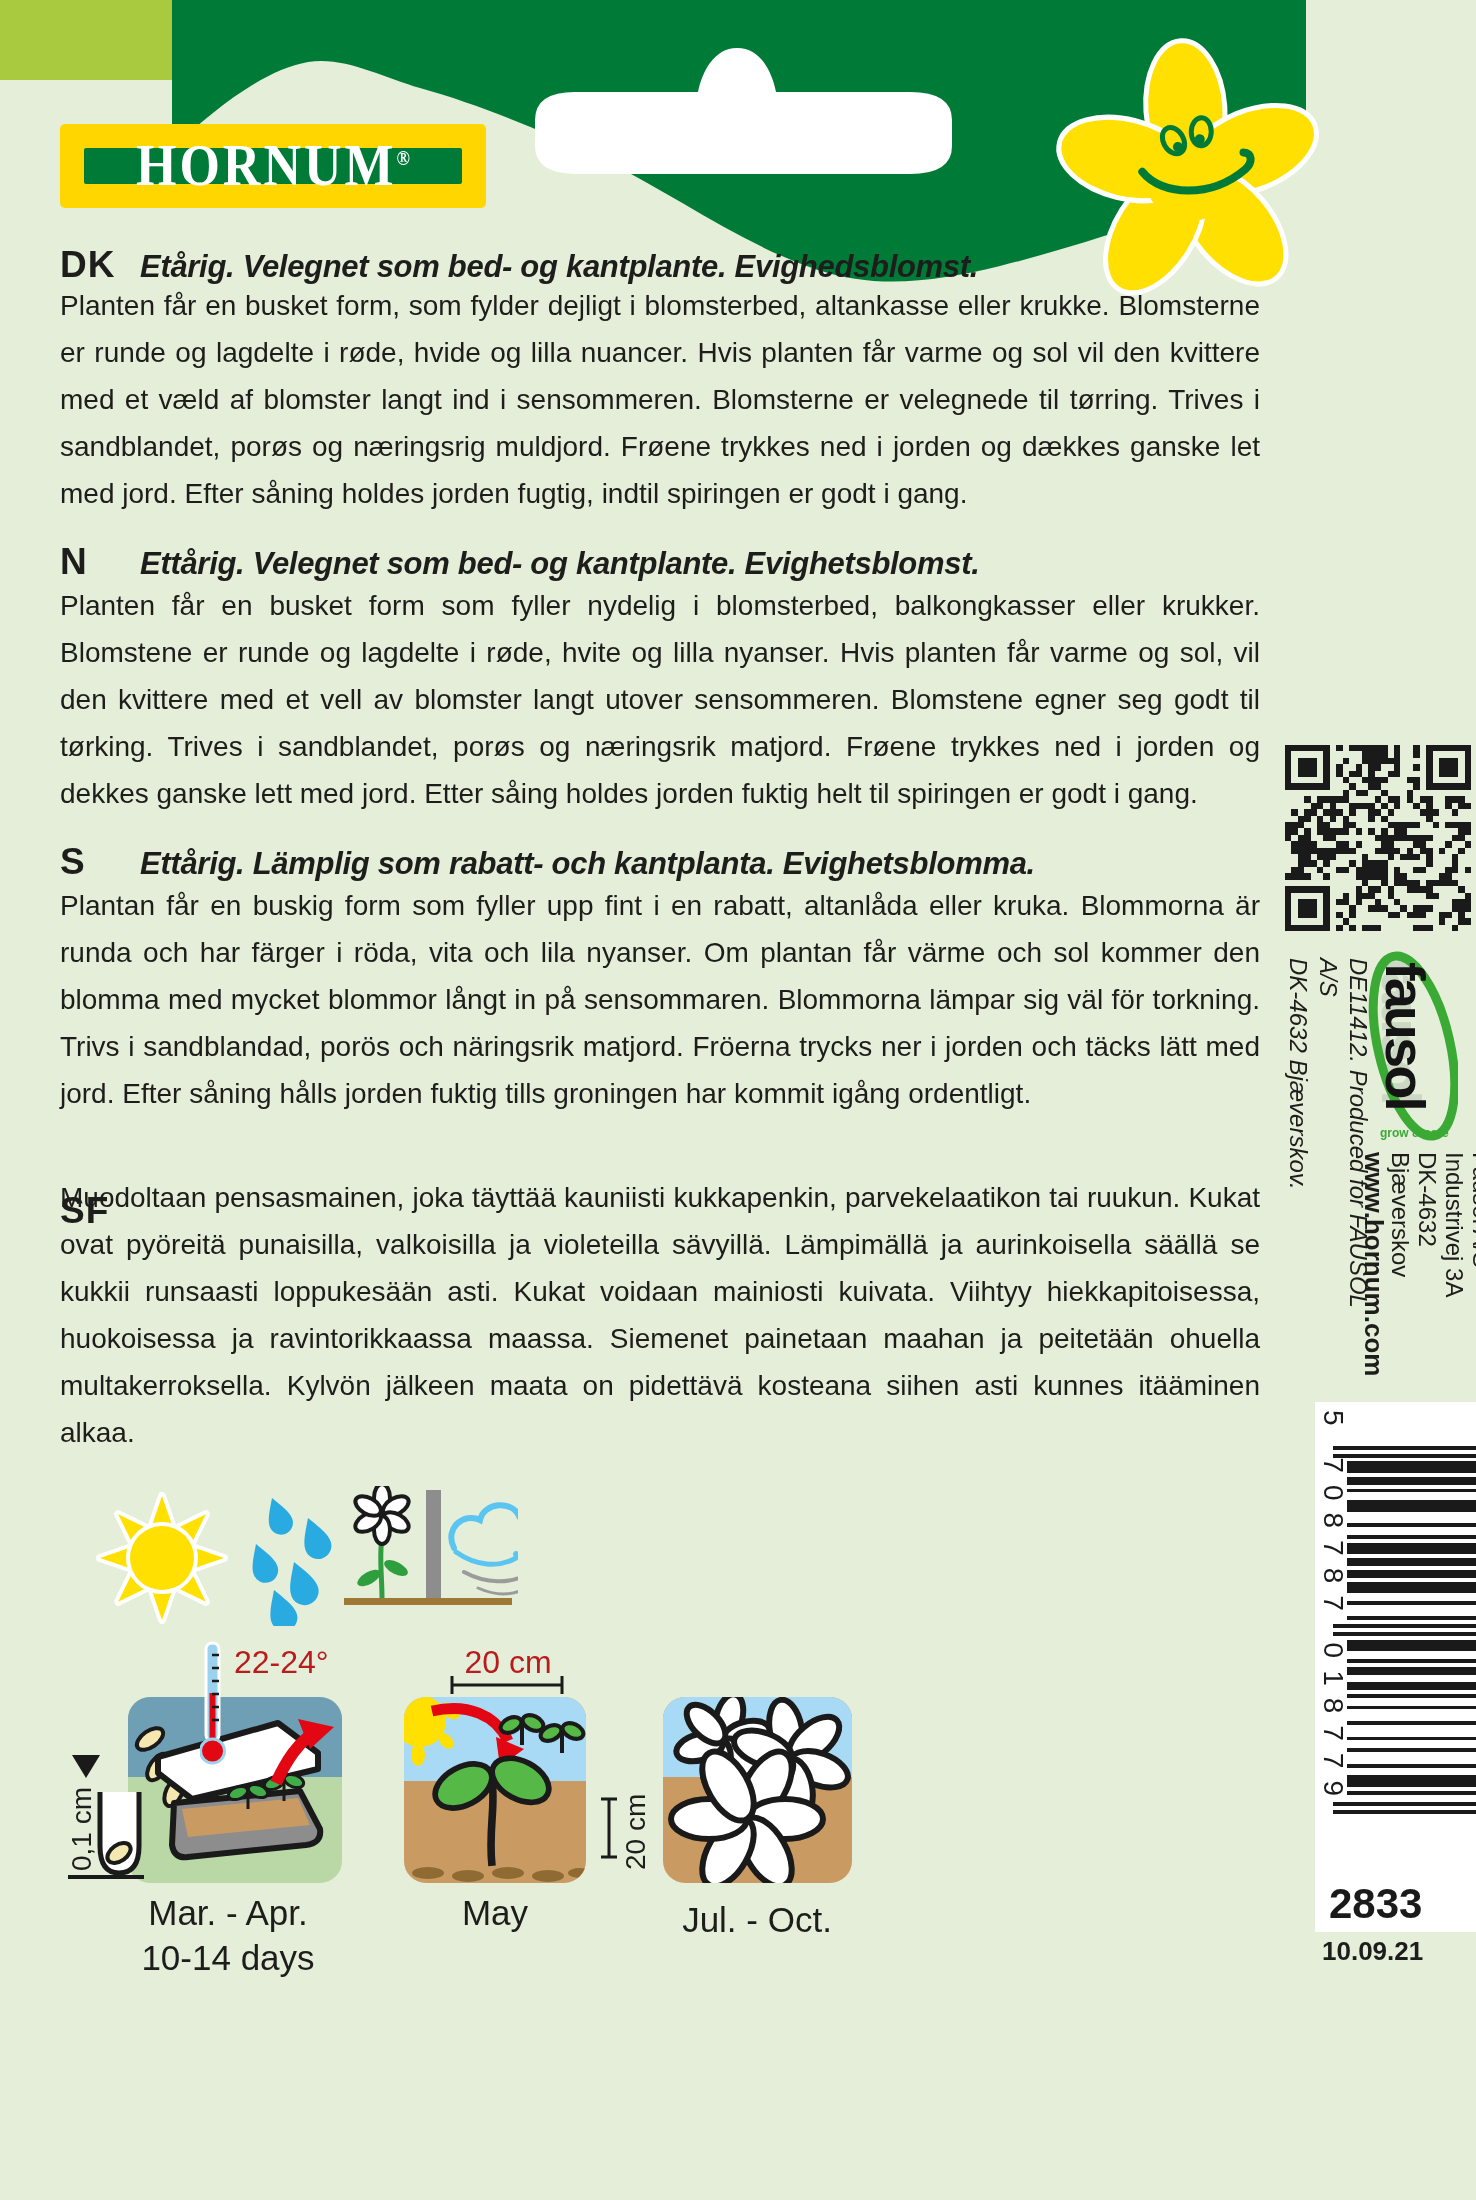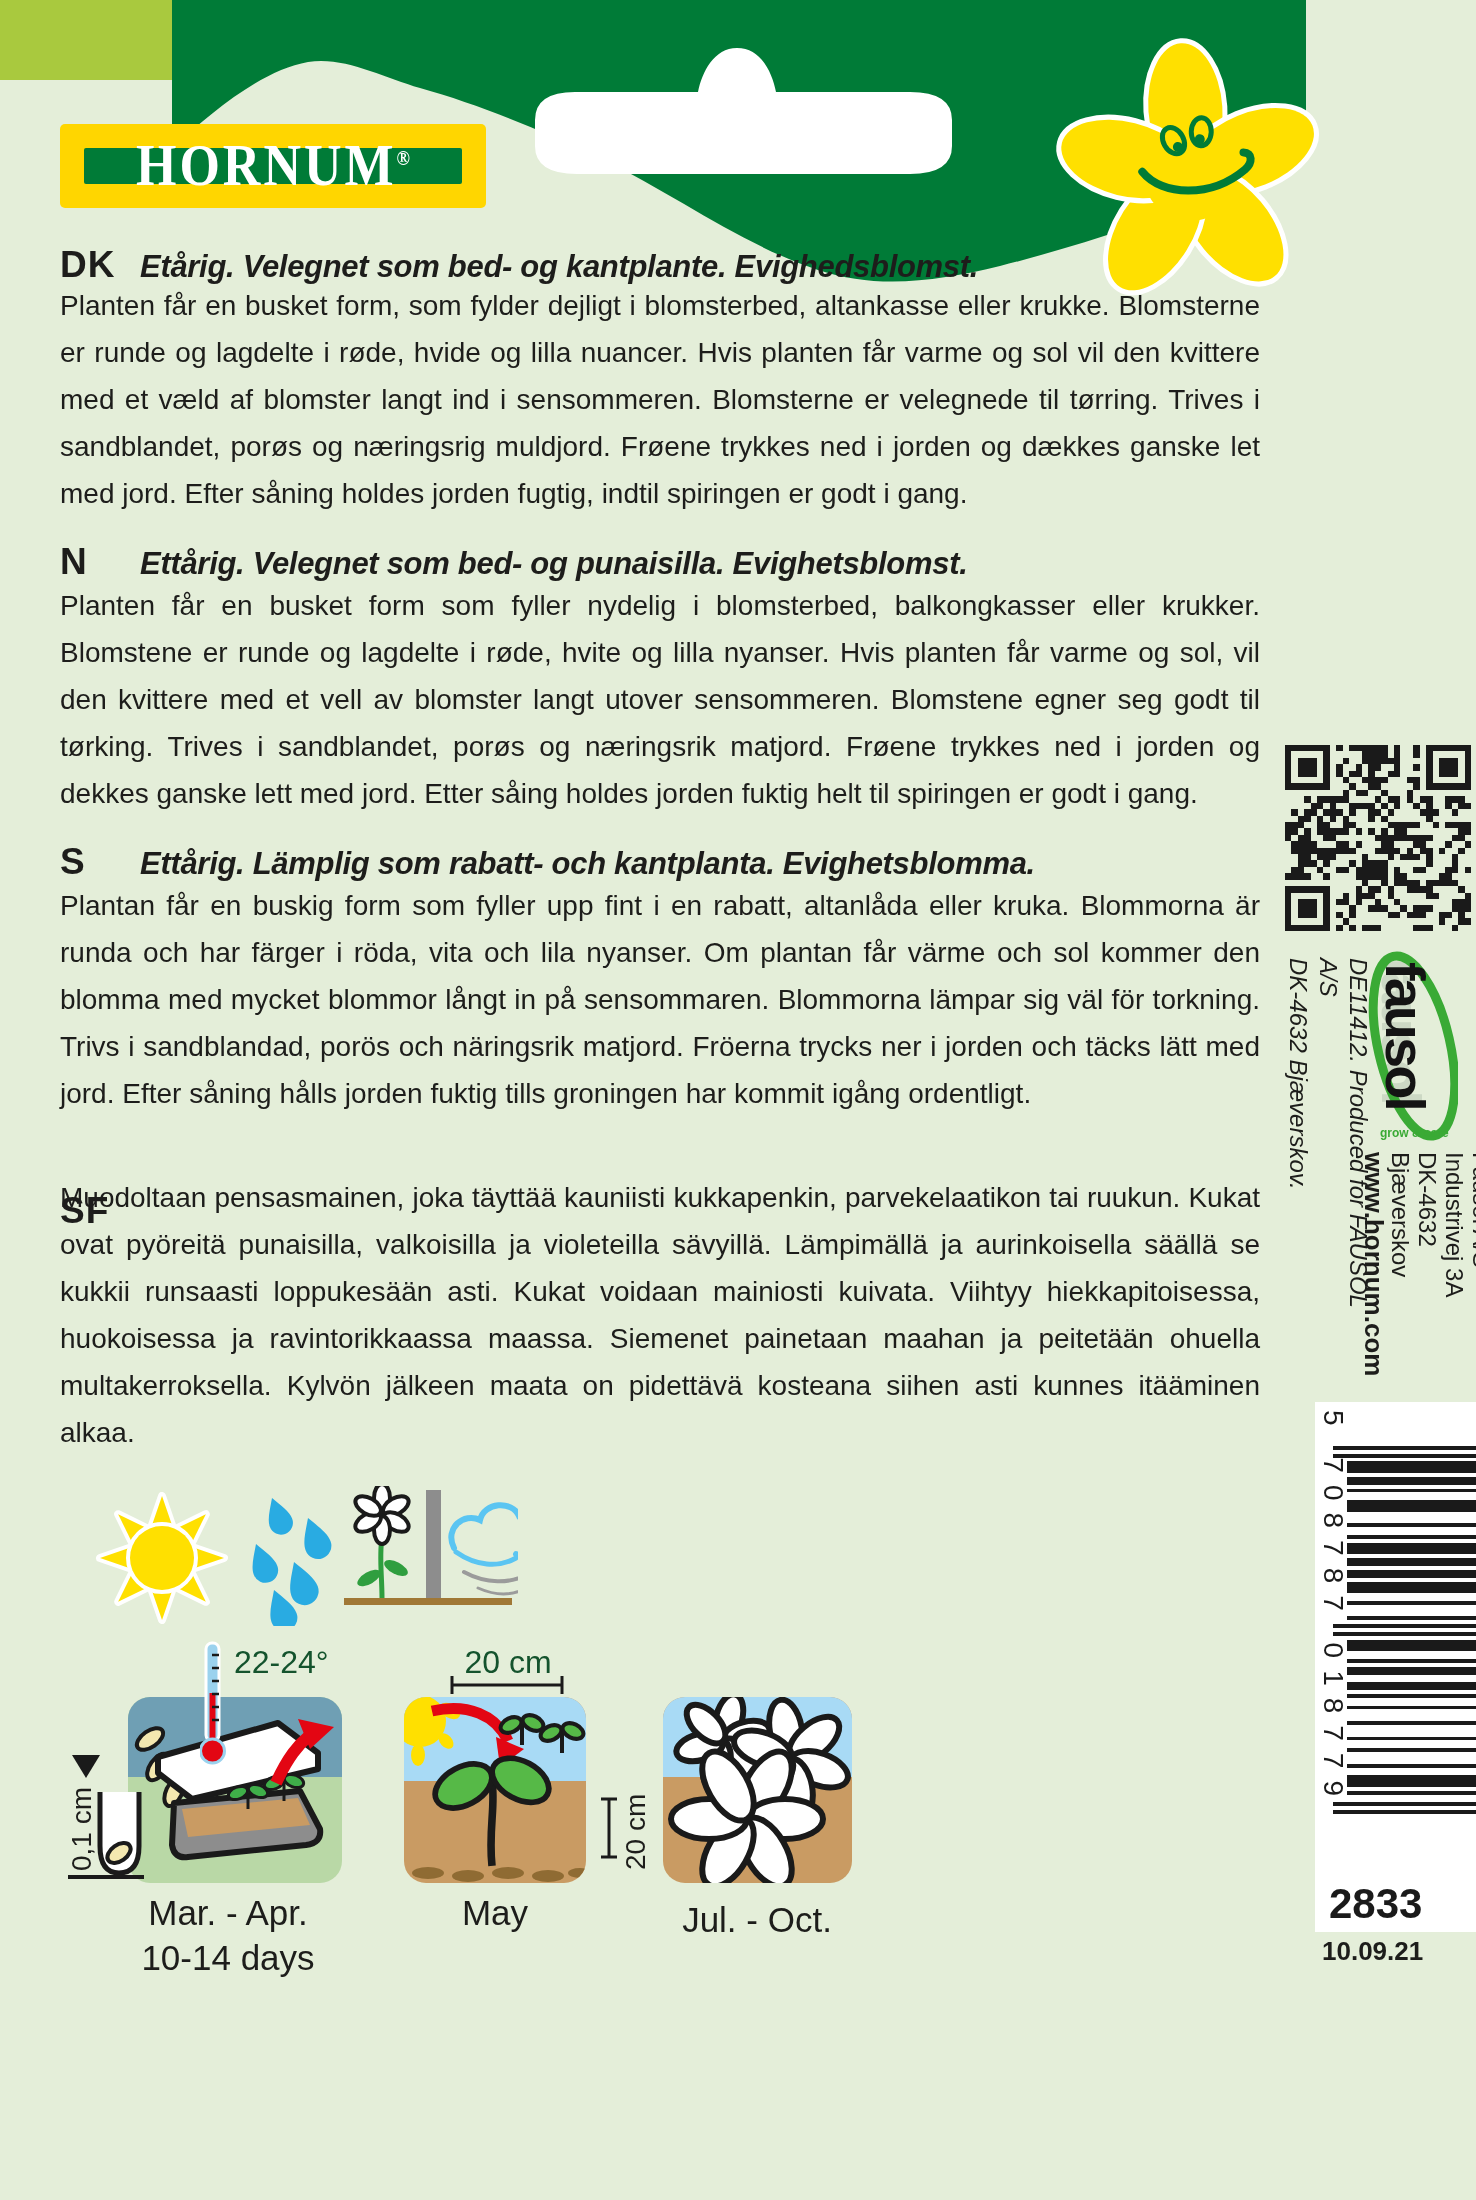--- a/index.html
+++ b/index.html
@@ -30,21 +30,21 @@
   
   .bcbox{position:absolute;left:1315px;top:1402px;width:161px;height:530px;background:#fff;}
   .bcnum{position:absolute;left:2px;top:8px;height:430px;font-size:28px;letter-spacing:12px;
          color:#1a1a1a;}
   #bars{position:absolute;left:32px;right:0;top:44px;height:368px;}
   .bar{position:absolute;left:0;right:0;background:#1a1a1a;}
   .bar.guard{left:-14px;}
   .bcitem{position:absolute;left:14px;top:478px;font-size:42px;font-weight:700;color:#1a1a1a;}
   .bcdate{position:absolute;left:1322px;top:1936px;font-size:26px;font-weight:bold;}
   
-  .ptxt{position:absolute;font-size:32px;color:#14532d;}
+  .ptxt{position:absolute;font-size:32px;color:#b91c1c;}
   .month{position:absolute;font-size:35px;text-align:center;width:240px;}
   .vlabel{position:absolute;transform-origin:0 0;font-size:28px;white-space:nowrap;}
 </style>
 </head>
 <body>
 
 <div class="stage">
 
   <svg class="abs" style="left:0;top:0" width="1476" height="340" viewBox="0 0 1476 340">
     <rect x="0" y="0" width="172" height="80" fill="#A9C93E"></rect>
@@ -87,21 +87,21 @@
   </div>
 
   <div class="sec-head" style="top:244px">
     <span class="lang">DK</span>
     <span class="headl">Etårig. Velegnet som bed- og kantplante. Evighedsblomst.</span>
   </div>
   <div class="para" style="top:282px">Planten får en busket form, som fylder dejligt i blomsterbed, altankasse eller krukke. Blomsterne er runde og lagdelte i røde, hvide og lilla nuancer. Hvis planten får varme og sol vil den kvittere med et væld af blomster langt ind i sensommeren. Blomsterne er velegnede til tørring. Trives i sandblandet, porøs og næringsrig muldjord. Frøene trykkes ned i jorden og dækkes ganske let med jord. Efter såning holdes jorden fugtig, indtil spiringen er godt i gang.</div>
 
   <div class="sec-head" style="top:541px">
     <span class="lang">N</span>
-    <span class="headl">Ettårig. Velegnet som bed- og punaisilla. Evighetsblomst.</span>
+    <span class="headl">Ettårig. Velegnet som bed- og kantplante. Evighetsblomst.</span>
   </div>
   <div class="para" style="top:582px">Planten får en busket form som fyller nydelig i blomsterbed, balkongkasser eller krukker. Blomstene er runde og lagdelte i røde, hvite og lilla nyanser. Hvis planten får varme og sol, vil den kvittere med et vell av blomster langt utover sensommeren. Blomstene egner seg godt til tørking. Trives i sandblandet, porøs og næringsrik matjord. Frøene trykkes ned i jorden og dekkes ganske lett med jord. Etter såing holdes jorden fuktig helt til spiringen er godt i gang.</div>
 
   <div class="sec-head" style="top:841px">
     <span class="lang">S</span>
     <span class="headl">Ettårig. Lämplig som rabatt- och kantplanta. Evighetsblomma.</span>
   </div>
   <div class="para" style="top:882px">Plantan får en buskig form som fyller upp fint i en rabatt, altanlåda eller kruka. Blommorna är runda och har färger i röda, vita och lila nyanser. Om plantan får värme och sol kommer den blomma med mycket blommor långt in på sensommaren. Blommorna lämpar sig väl för torkning. Trivs i sandblandad, porös och näringsrik matjord. Fröerna trycks ner i jorden och täcks lätt med jord. Efter såning hålls jorden fuktig tills groningen har kommit igång ordentligt.</div>
 
   <div class="sec-head" style="top:1190px">

